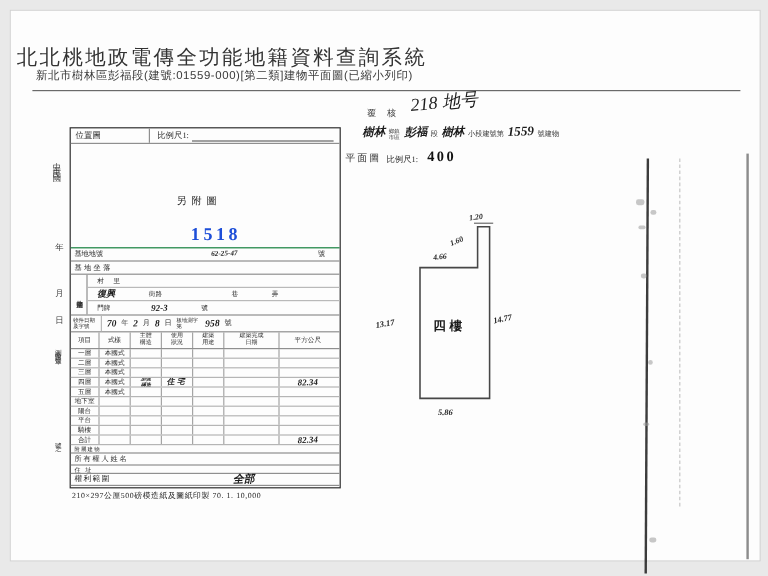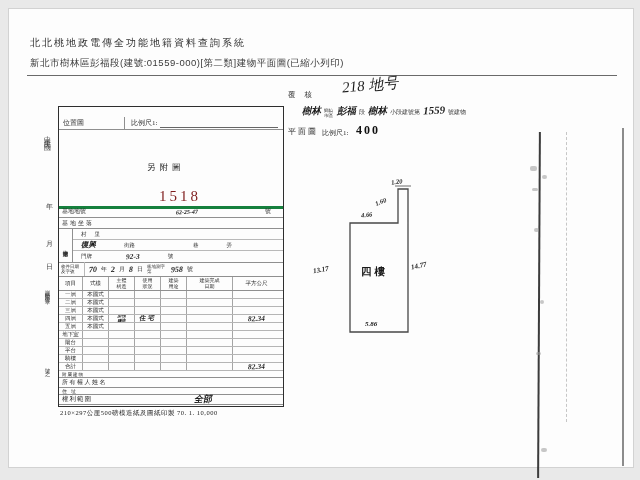--- a/index.html
+++ b/index.html
@@ -2,36 +2,36 @@
 <html><head>
 <meta charset="utf-8">
 <style>
   html,body{margin:0;padding:0;background:#e9e9e9;}
   .page{position:relative;width:640px;height:480px;overflow:hidden;background:#e9e9e9;
         font-family:"Liberation Serif","DejaVu Serif",serif;color:#2a2a2a;}
   .abs{position:absolute;}
   .paper{left:8px;top:8px;width:624px;height:458px;background:#fdfdfd;border:1px solid #d2d2d2;}
 
   
-  .sys-title{left:30px;top:36px;font-size:10px;letter-spacing:2px;color:#333;font-family:"Liberation Sans","DejaVu Sans",sans-serif;}
+  .sys-title{left:14px;top:36px;font-size:17px;letter-spacing:2px;color:#333;font-family:"Liberation Sans","DejaVu Sans",sans-serif;}
   .sub-title{left:30px;top:57px;font-size:9.5px;letter-spacing:0.5px;color:#3a3a3a;font-family:"Liberation Sans","DejaVu Sans",sans-serif;}
   .q-date{left:362px;top:55px;font-size:8.5px;color:#444;font-family:"Liberation Sans","DejaVu Sans",sans-serif;}
   .hrule{left:27px;top:75px;width:590px;height:0;border-top:1.5px solid #6a6a6a;}
 
   
   .form-title{left:56px;top:92px;width:230px;text-align:center;font-size:9.5px;letter-spacing:1.5px;color:#222;}
   .formbox{left:58px;top:106px;width:226px;height:301px;border:1.5px solid #2e2e2e;box-sizing:border-box;}
   .formbox .row{position:absolute;left:0;width:100%;box-sizing:border-box;border-bottom:1px solid #8f8f8f;display:flex;align-items:center;}
-  .r-loc{top:0;height:13px;font-size:7px;margin-top:10px;}
+  .r-loc{top:0;height:13px;font-size:7px;}
   .r-loc .c1{width:66px;border-right:1px solid #8f8f8f;height:100%;display:flex;align-items:center;padding-left:4px;box-sizing:border-box;}
   .r-loc .c2{flex:1;display:flex;align-items:center;padding-left:6px;}
   .blankline{flex:1;border-bottom:1px solid #666;height:8px;margin:0 5px 0 3px;}
-  .r-map{top:13px;height:86px;border-bottom:3px solid #15803d;}
+  .r-map{top:13px;height:86px;border-bottom:1px solid #15803d;}
   .map-note{left:88px;top:42px;font-size:8.5px;letter-spacing:4px;color:#222;}
-  .map-num{left:100px;top:68px;font-size:15px;font-weight:normal;letter-spacing:3px;color:#7f1d1d;}
+  .map-num{left:100px;top:68px;font-size:15px;font-weight:bold;letter-spacing:3px;color:#1d4ed8;}
   .r-siteno{top:99px;height:12px;font-size:6px;}
   .r-siteno .lab{width:46px;padding-left:3px;}
   .r-siteno .val{flex:1;text-align:center;}
   .r-siteno .suf{width:18px;}
   .r-siteloc{top:111px;height:11px;font-size:6px;}
   .r-siteloc .lab{padding-left:3px;letter-spacing:2px;}
   .r-bloc{top:122px;height:33px;border-bottom:1px solid #8f8f8f;display:flex;}
   .bloc-lab{width:13px;border-right:1px solid #8f8f8f;writing-mode:vertical-rl;text-orientation:upright;font-size:5.5px;line-height:13px;text-align:center;}
   .bloc-rows{flex:1;position:relative;}
   .bloc-r{position:absolute;left:0;width:100%;height:11px;border-bottom:1px solid #b9b9b9;font-size:5.5px;display:flex;align-items:center;box-sizing:border-box;}
@@ -68,40 +68,40 @@
   
   .mg{writing-mode:vertical-rl;text-orientation:upright;color:#3c3c3c;}
   .mg0{left:42px;top:130px;font-size:7px;letter-spacing:3px;}
   .mg1{left:44px;top:197px;font-size:7px;}
   .mg2{left:44px;top:235px;font-size:7px;}
   .mg3{left:44px;top:258px;font-size:7px;}
   .mg4{left:45px;top:286px;font-size:5.5px;letter-spacing:2px;}
   .mg5{left:45px;top:364px;font-size:5.5px;letter-spacing:2px;}
 
   
-  .review-lab{left:288px;top:90px;font-size:7.5px;letter-spacing:9px;color:#333;}
+  .review-lab{left:306px;top:90px;font-size:7.5px;letter-spacing:9px;color:#333;}
   .review-note{left:342px;top:76px;font-size:15px;transform:rotate(-5deg);font-weight:500;}
   .title-line{left:302px;top:104px;display:flex;align-items:baseline;gap:3px;}
   .tl-hand{font-size:9.5px;}
   .tl-print{font-size:6px;color:#333;}
   .tl-unit{font-size:4.5px;line-height:1.15;width:10px;display:inline-block;position:relative;top:-2px;}
   .tl-no{font-size:11px;}
   .plan-lab{left:288px;top:126px;font-size:8px;letter-spacing:2px;}
   .plan-scale-lab{left:322px;top:128px;font-size:7px;}
   .plan-scale-val{left:356px;top:123px;font-size:12px;font-weight:bold;letter-spacing:2px;color:#111;}
 
   .plan{left:295px;top:170px;width:170px;height:200px;}
   .plan svg{position:absolute;left:0;top:0;}
   .dim{position:absolute;font-size:6.5px;font-style:italic;font-weight:600;color:#222;}
   .d-topw{left:96px;top:8px;transform:rotate(-8deg);}
   .d-notch{left:80px;top:28px;transform:rotate(-22deg);}
   .d-upper{left:66px;top:41px;transform:rotate(-6deg);}
   .d-left{left:18px;top:96px;font-size:7px;transform:rotate(-10deg);}
   .d-right{left:116px;top:92px;font-size:7px;transform:rotate(-12deg);}
-  .d-bottom{left:70px;top:150px;font-size:7px;}
+  .d-bottom{left:70px;top:170px;font-size:7px;}
   .floor-lab{position:absolute;left:66px;top:95px;font-size:10.5px;font-weight:bold;letter-spacing:3px;color:#1a1a1a;}
 
   
   .strip1{left:538px;top:132px;width:2px;height:346px;background:#3c3c3c;transform:rotate(0.3deg);}
   .strip2{left:566px;top:132px;width:0;height:290px;border-left:1px dashed #c6c6c6;}
   .strip3{left:622px;top:128px;width:1.5px;height:338px;background:#8c8c8c;}
   .smudge{background:#9a9a9a;opacity:0.55;border-radius:2px;}
   .sm1{left:530px;top:166px;width:7px;height:5px;}
   .sm2{left:542px;top:175px;width:5px;height:4px;}
   .sm3{left:532px;top:188px;width:6px;height:3px;}

